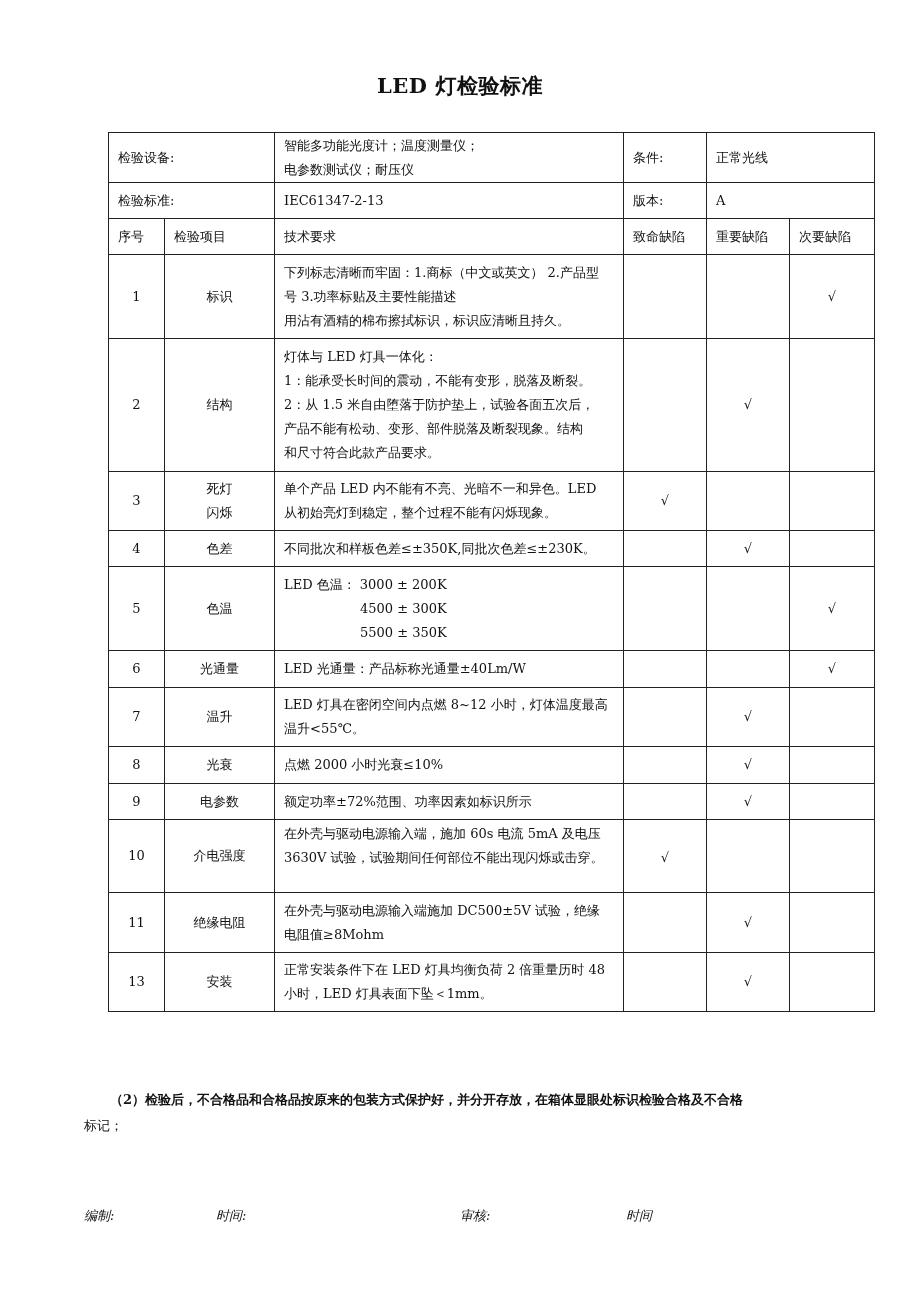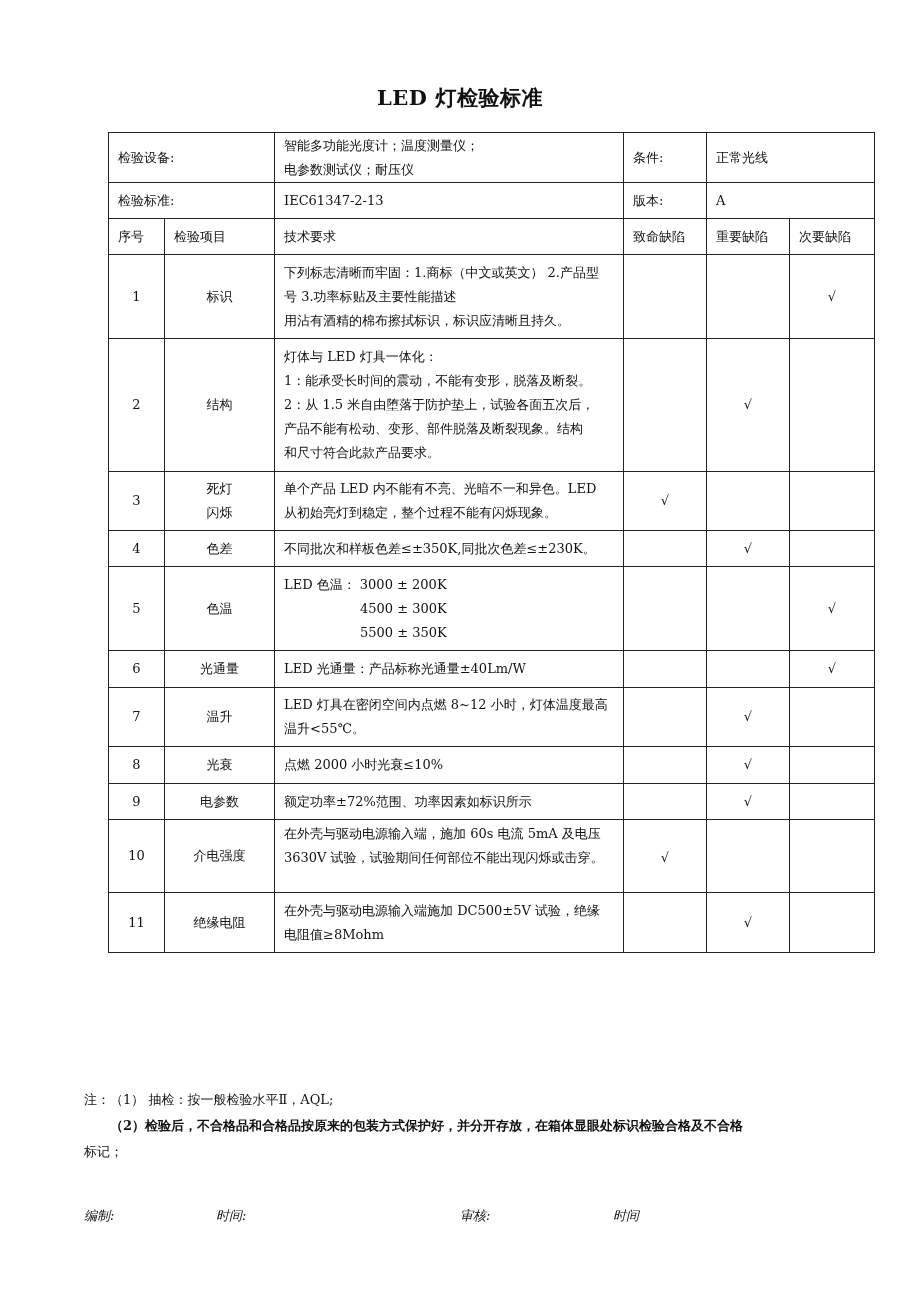--- a/index.html
+++ b/index.html
@@ -1,17 +1,17 @@
 <!DOCTYPE html>
 <html><head>
 <meta charset="utf-8">
 <style>
   html, body { margin:0; padding:0; background:#ffffff; }
   body { width:920px; height:1302px; position:relative; font-family:"DejaVu Serif","Liberation Serif",serif; color:#111; font-size:13px; overflow:hidden; }
-  .title { position:absolute; top:72px; left:0; width:920px; text-align:center; font-size:21px; font-weight:bold; letter-spacing:0.5px;margin-top:12px; }
+  .title { position:absolute; top:72px; left:0; width:920px; text-align:center; font-size:21px; font-weight:bold; letter-spacing:0.5px; }
   table.main { position:absolute; left:108px; top:132px; border-collapse:collapse; table-layout:fixed; width:766px; }
   table.main td { border:1px solid #222; padding:0 9px; vertical-align:middle; line-height:24px; font-size:13px; }
   .c { text-align:center; }
   .b { font-weight:bold; }
   .ck { text-align:center; font-size:13px; }
   .ml { display:block; }
   .indent { padding-left:76px; display:block; }
   .notes { position:absolute; left:84px; top:1087px; width:760px; font-size:13px; line-height:26px; }
   .notes .l2 { padding-left:26px;font-weight:bold; }
   .sign { position:absolute; top:1207px; font-size:13px;font-style:italic; }
@@ -185,26 +185,36 @@
     <td>
       <span class="ml">在外壳与驱动电源输入端施加 DC500±5V 试验，绝缘</span>
       <span class="ml">电阻值≥8Mohm</span>
     </td>
     <td class="ck"></td>
     <td class="ck">√</td>
     <td class="ck"></td>
   </tr>
 
 
+  <tr style="height:59px">
+    <td class="c">13</td>
+    <td class="c">安装</td>
+    <td>
+      <span class="ml">正常安装条件下在 LED 灯具均衡负荷 2 倍重量历时 48</span>
+      <span class="ml">小时，LED 灯具表面下坠＜1mm。</span>
+    </td>
+    <td class="ck"></td>
+    <td class="ck">√</td>
+    <td class="ck"></td>
+  </tr>
 
 </tbody>
   </table>
 
 <div class="notes">
-  <div>注：（1） 抽检：按一般检验水平Ⅱ，AQL;</div>
   <div class="l2">（2）检验后，不合格品和合格品按原来的包装方式保护好，并分开存放，在箱体显眼处标识检验合格及不合格</div>
   <div>标记；</div>
 </div>
 
 <div class="sign" style="left:84px">编制:</div>
 <div class="sign" style="left:216px">时间:</div>
 <div class="sign" style="left:460px">审核:</div>
-<div class="sign" style="left:613px">时间</div>
+<div class="sign" style="left:626px">时间</div>
 
 </body></html>

